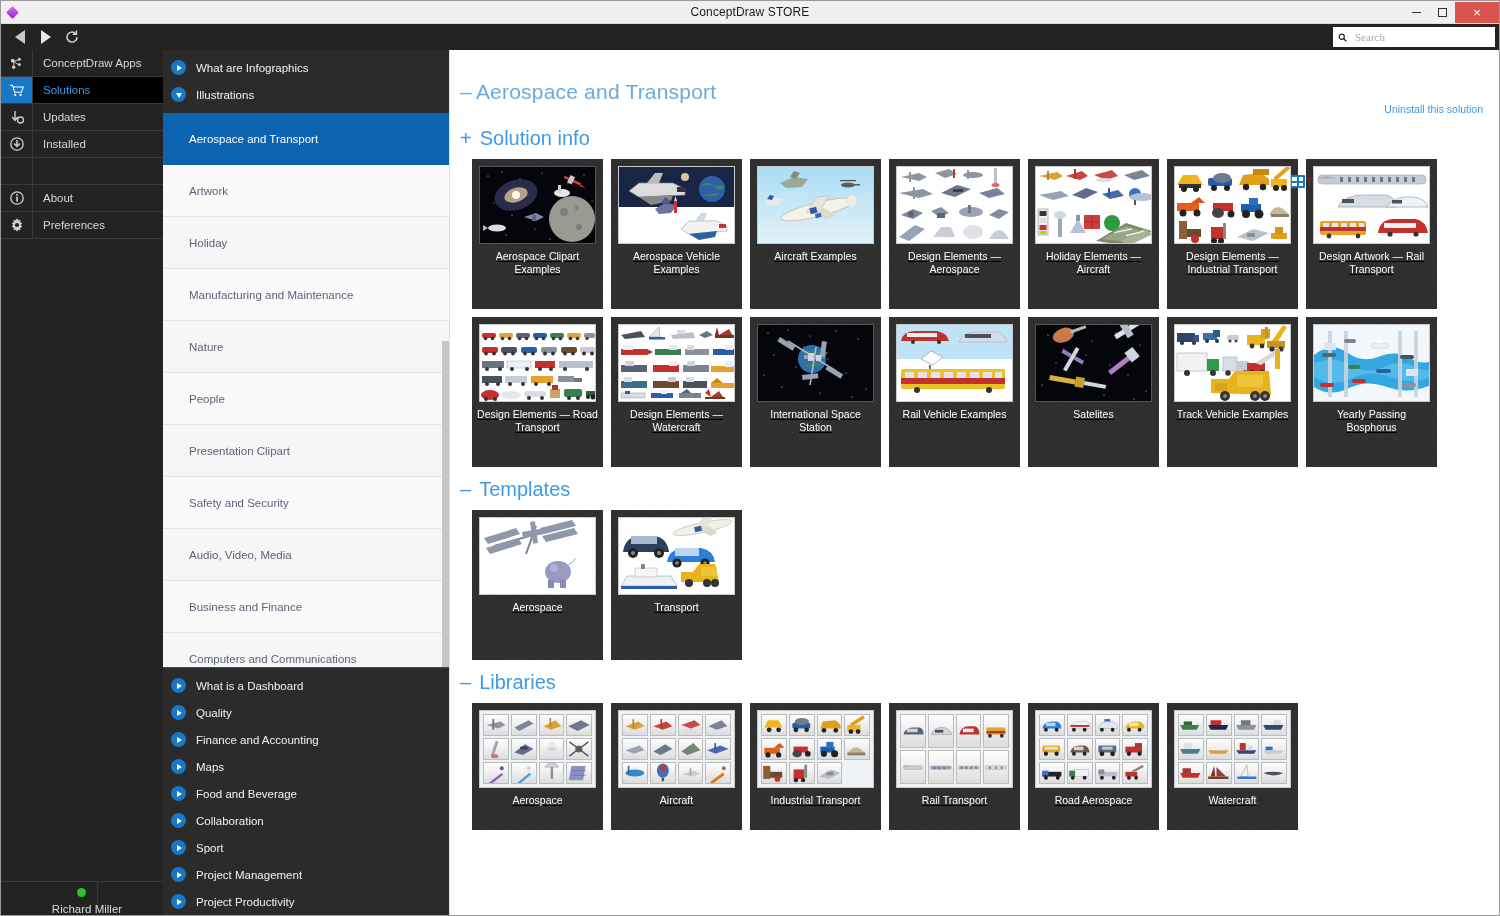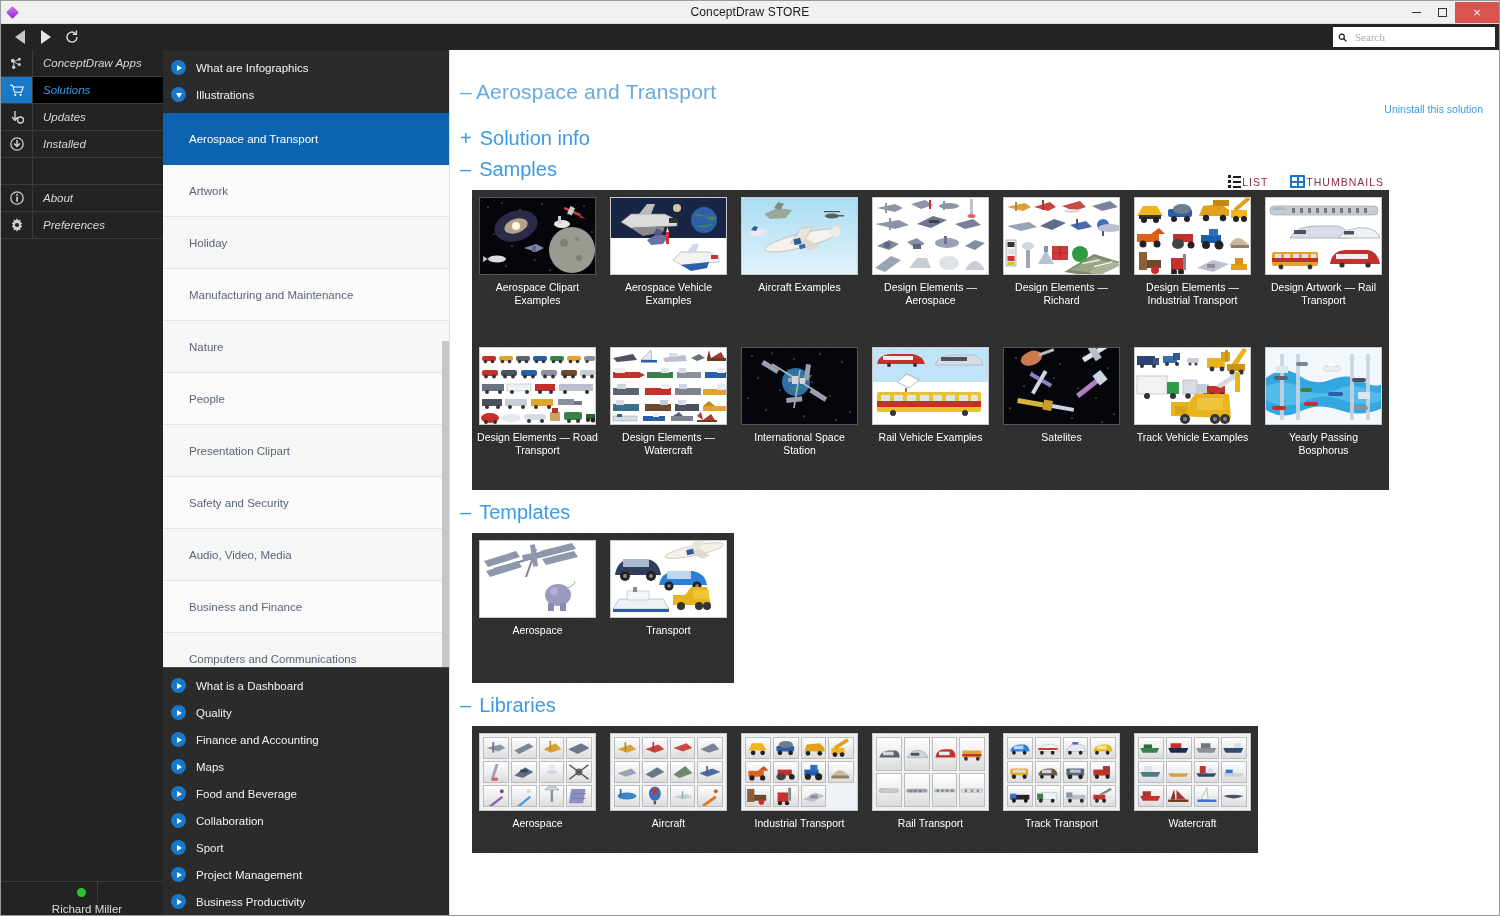--- a/index.html
+++ b/index.html
@@ -105,21 +105,21 @@
   .menu-row {
     height: 27px; display: flex; align-items: stretch;
     border-bottom: 1px solid #3a3a3a;
     color: #d8d8d8; font-size: 11.5px;
   }
   .menu-row .ico {
     width: 32px; min-width: 32px;
     display: flex; align-items: center; justify-content: center;
     border-right: 1px solid #3a3a3a;
   }
-  .menu-row .lbl { display: flex; align-items: center; padding-left: 10px; font-style: italic; }
+  .menu-row .lbl { display: flex; align-items: center; padding-left: 10px; }
   .menu-row.active { background: #000; }
   .menu-row.active .ico { background: #1878c8; }
   .menu-row.active .lbl { color: #3c9ae8; }
   .menu-row.spacer { height: 27px; }
   .menu-row.spacer .ico { border-right: 1px solid #3a3a3a; }
   .menu-fill { flex: 1; border-right: 0; }
   .statusbar {
     height: 34px; display: flex; align-items: center;
     border-top: 1px solid #3a3a3a;
     color: #dcdcdc; font-size: 11.5px; flex-direction: column;
@@ -237,22 +237,23 @@
   }
   .ic-thumbs i { background: #fff; display: block; }
 
   .section-head {
     font-size: 20px; color: #3c9ae8;
     padding-left: 10px; font-weight: normal;
   }
   .section-head .sign { margin-right: 8px; }
   .grid {
     display: flex; flex-wrap: wrap;
-    gap: 0;
+    gap: 8px;
     padding: 9px 0 0 22px;
+    text-decoration: underline;
   }
   .card {
     width: 131px; height: 150px;
     background: #2e2e2e;
     background-image:
       repeating-linear-gradient(45deg, rgba(255,255,255,.022) 0 1px, transparent 1px 3px);
     padding: 7px;
     display: flex; flex-direction: column; align-items: center;
   }
   .card.lib { height: 127px; }
@@ -490,21 +491,21 @@
         <div class="sol-foot-item">
           <span class="bullet">
               <i class="ar-r"></i>
             </span>
           <span>Project Management</span>
         </div>
         <div class="sol-foot-item">
           <span class="bullet">
               <i class="ar-r"></i>
             </span>
-          <span>Business Productivity</span>
+          <span>Project Productivity</span>
         </div>
       </div>
     </div>
 
     <div class="main">
 
       <a class="uninstall" href="#">Uninstall this solution</a>
 
       <div class="page-title">
         <span class="minus">–</span><span>Aerospace and Transport</span>
@@ -538,25 +539,20 @@
           <span class="vt-label">THUMBNAILS</span>
         </div>
       </div>
 
       <div style="margin-top:23px">
         <div class="section-head">
           <span class="sign">+</span><span>Solution info</span>
         </div>
       </div>
 
-      <div style="margin-top:8px">
-        <div class="section-head">
-          <span class="sign">–</span><span>Samples</span>
-        </div>
-      </div>
 
       <div class="grid">
 
         <div class="card">
           <div class="thumb space">
             <svg width="117" height="78" viewBox="0 0 117 78">
               <rect width="117" height="78" fill="#05060c"></rect>
               <g fill="#fff" opacity=".85">
                 <circle cx="8" cy="9" r=".6"></circle>
                   <circle cx="22" cy="5" r=".5"></circle>
@@ -798,21 +794,21 @@
                 <polygon points="0,30 30,12 56,20 26,34" fill="#7d8a6e"></polygon>
                 <polygon points="6,28 30,15 46,20 24,30" fill="#98a586"></polygon>
                 <rect x="18" y="21" width="18" height="1.4" fill="#eee" transform="rotate(-12 18 21)"></rect>
               </g>
               <g transform="translate(84,54)">
                 <polygon points="0,20 24,8 33,13 10,24" fill="#a7b297"></polygon>
                 <rect x="6" y="14" width="18" height="1.2" fill="#fff" transform="rotate(-14 6 14)"></rect>
               </g>
             </svg>
           </div>
-          <div class="card-label">Design Elements — Richard</div>
+          <div class="card-label">Holiday Elements — Aircraft</div>
         </div>
 
         <div class="card">
           <div class="thumb">
             <svg width="117" height="78" viewBox="0 0 117 78">
               <rect width="117" height="78" fill="#fff"></rect>
               <g transform="translate(2,4)">
                 <polygon points="0,14 6,4 20,4 26,14" fill="#f0b41e"></polygon>
                   <rect x="2" y="13" width="22" height="4" fill="#333"></rect>
                 <circle cx="7" cy="18" r="3" fill="#222"></circle>
@@ -1809,21 +1805,21 @@
                   <circle cx="5" cy="12" r="1.6" fill="#222"></circle>
                   <circle cx="15" cy="12" r="1.6" fill="#222"></circle>
                 </svg></span>
             <span class="libcell"><svg width="100%" height="100%" viewBox="0 0 20 16">
                   <rect x="2" y="7" width="10" height="4" fill="#c4302b"></rect>
                   <path d="M8 7 L17 2" stroke="#888" stroke-width="2"></path>
                   <circle cx="5" cy="12" r="1.6" fill="#222"></circle>
                   <circle cx="11" cy="12" r="1.6" fill="#222"></circle>
                 </svg></span>
           </div>
-          <div class="card-label">Track Transport</div>
+          <div class="card-label">Road Aerospace</div>
         </div>
 
         <div class="card lib">
           <div class="thumb libgrid">
             <span class="libcell"><svg width="100%" height="100%" viewBox="0 0 20 16">
                   <path d="M1 8 h16 l-2 4 h-12 z" fill="#3b7f4b"></path>
                   <rect x="4" y="5" width="7" height="3" fill="#2f6a3c"></rect>
                 </svg></span>
             <span class="libcell"><svg width="100%" height="100%" viewBox="0 0 20 16">
                   <path d="M1 8 h17 l-2 4 h-13 z" fill="#1a2b4a"></path>

